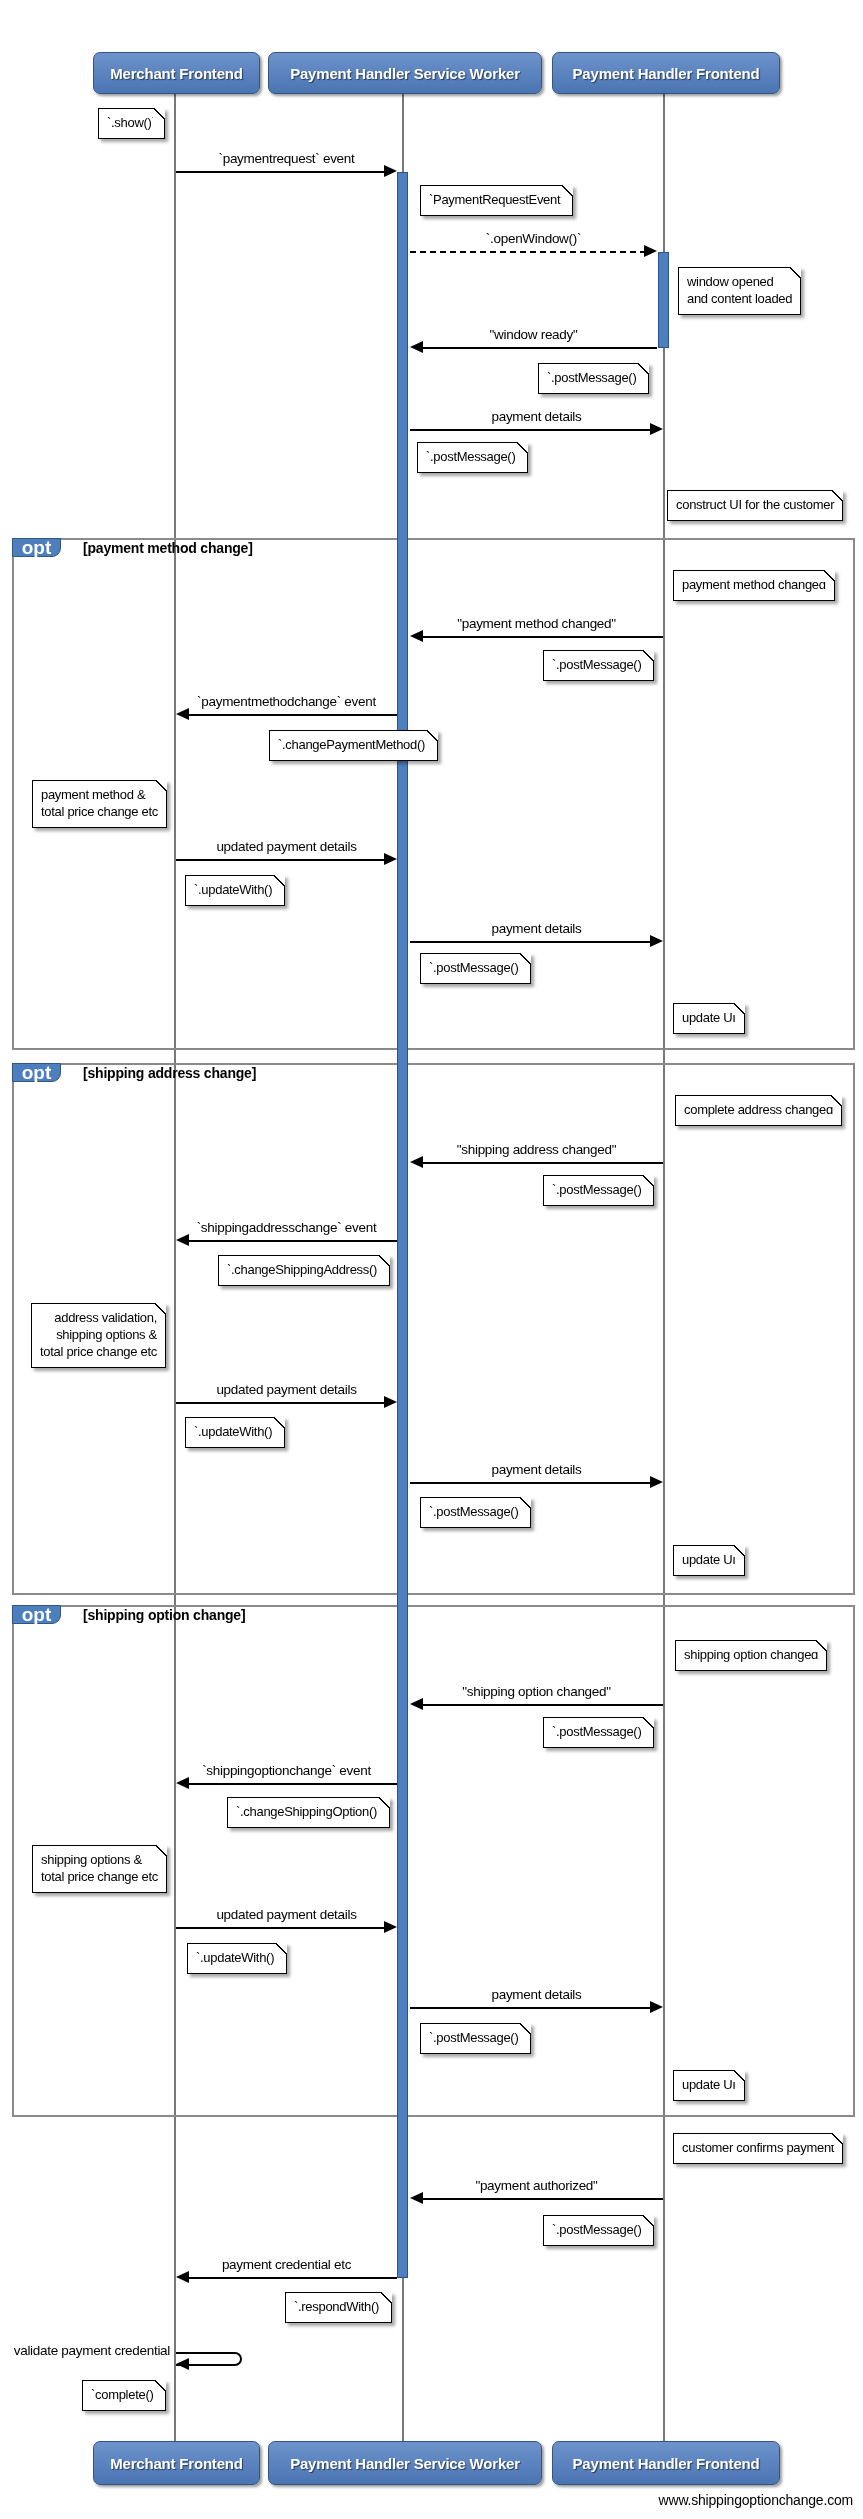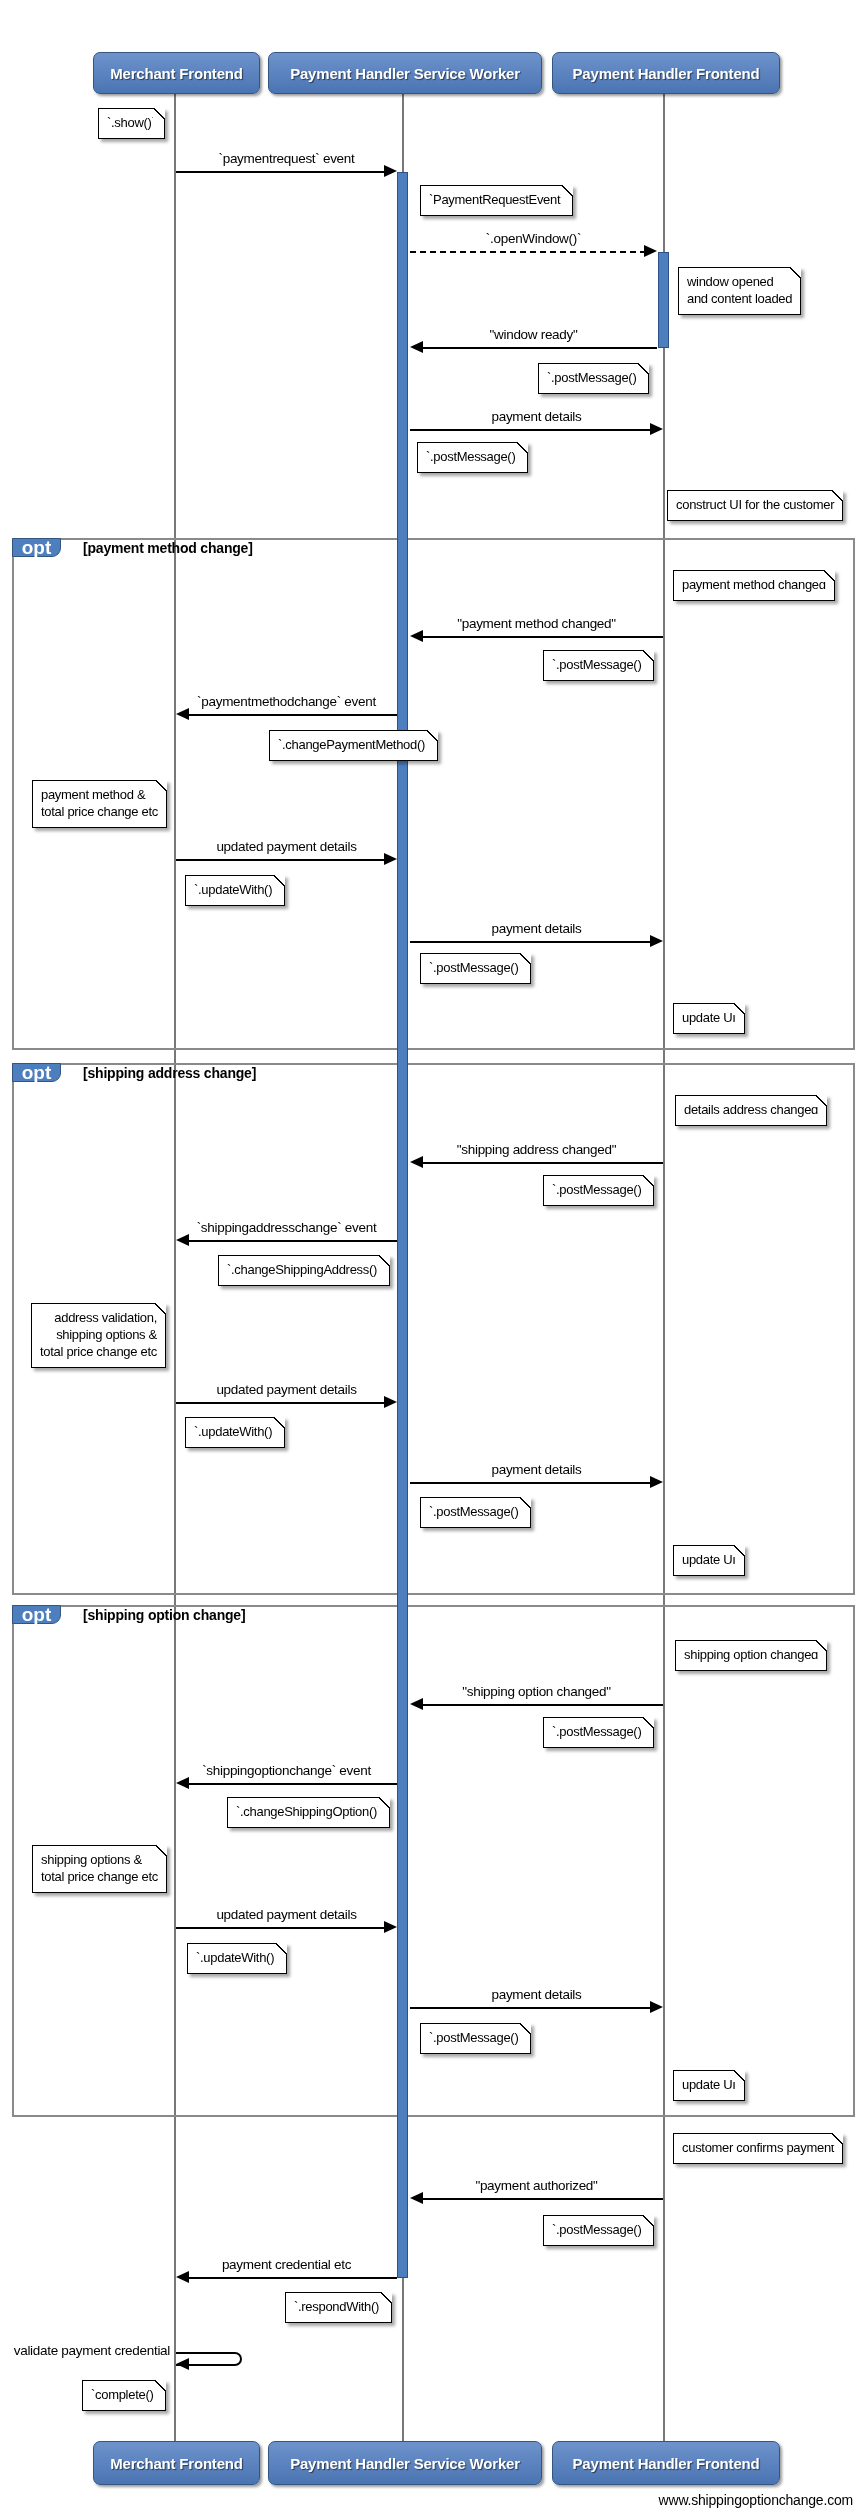--- a/index.html
+++ b/index.html
@@ -130,21 +130,21 @@
     <div class="note" style="left: 417px; top: 442px;">`.postMessage()`</div>
     <div class="note" style="left: 667px; top: 490px;">construct UI for the customer</div>
     <div class="note" style="left: 673px; top: 570px;">payment method changed</div>
     <div class="note" style="left: 543px; top: 650px;">`.postMessage()`</div>
     <div class="note" style="left: 222px; top: 730px; margin-left: 47px;">`.changePaymentMethod()`</div>
     <div class="note" style="left: 32px; top: 780px;">payment method &amp;
 total price change etc</div>
     <div class="note" style="left: 185px; top: 875px;">`.updateWith()`</div>
     <div class="note" style="left: 420px; top: 953px;">`.postMessage()`</div>
     <div class="note" style="left: 673px; top: 1003px;">update UI</div>
-    <div class="note" style="left: 675px; top: 1095px;">details address changed</div>
+    <div class="note" style="left: 675px; top: 1095px;">complete address changed</div>
     <div class="note" style="left: 543px; top: 1175px;">`.postMessage()`</div>
     <div class="note" style="left: 218px; top: 1255px;">`.changeShippingAddress()`</div>
     <div class="note" style="left: 31px; top: 1303px; text-align: right;">address validation,
 shipping options &amp;
 total price change etc</div>
     <div class="note" style="left: 185px; top: 1417px;">`.updateWith()`</div>
     <div class="note" style="left: 420px; top: 1497px;">`.postMessage()`</div>
     <div class="note" style="left: 673px; top: 1545px;">update UI</div>
     <div class="note" style="left: 675px; top: 1640px;">shipping option changed</div>
     <div class="note" style="left: 543px; top: 1717px;">`.postMessage()`</div>

